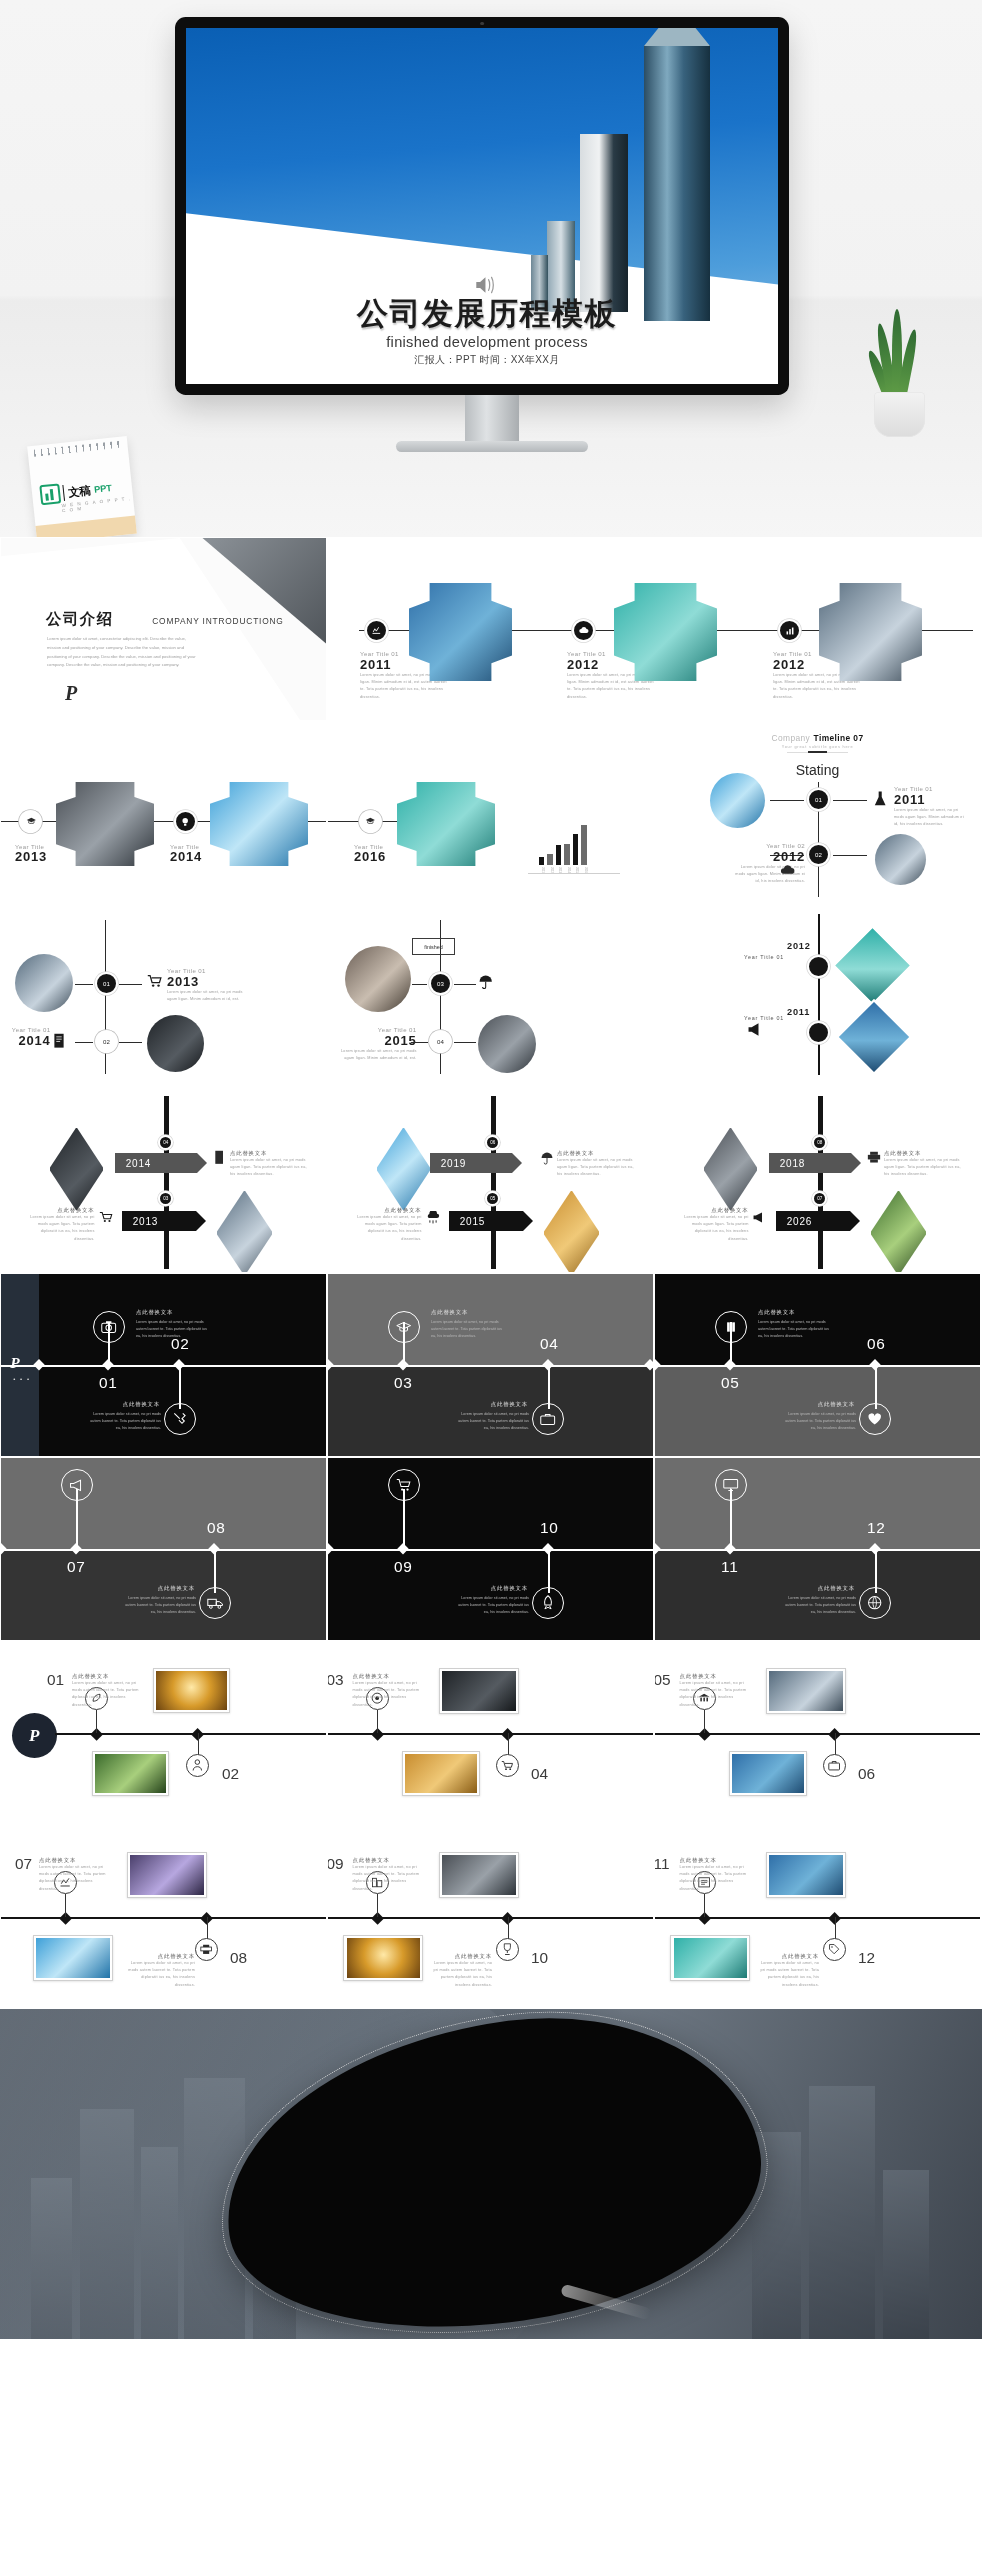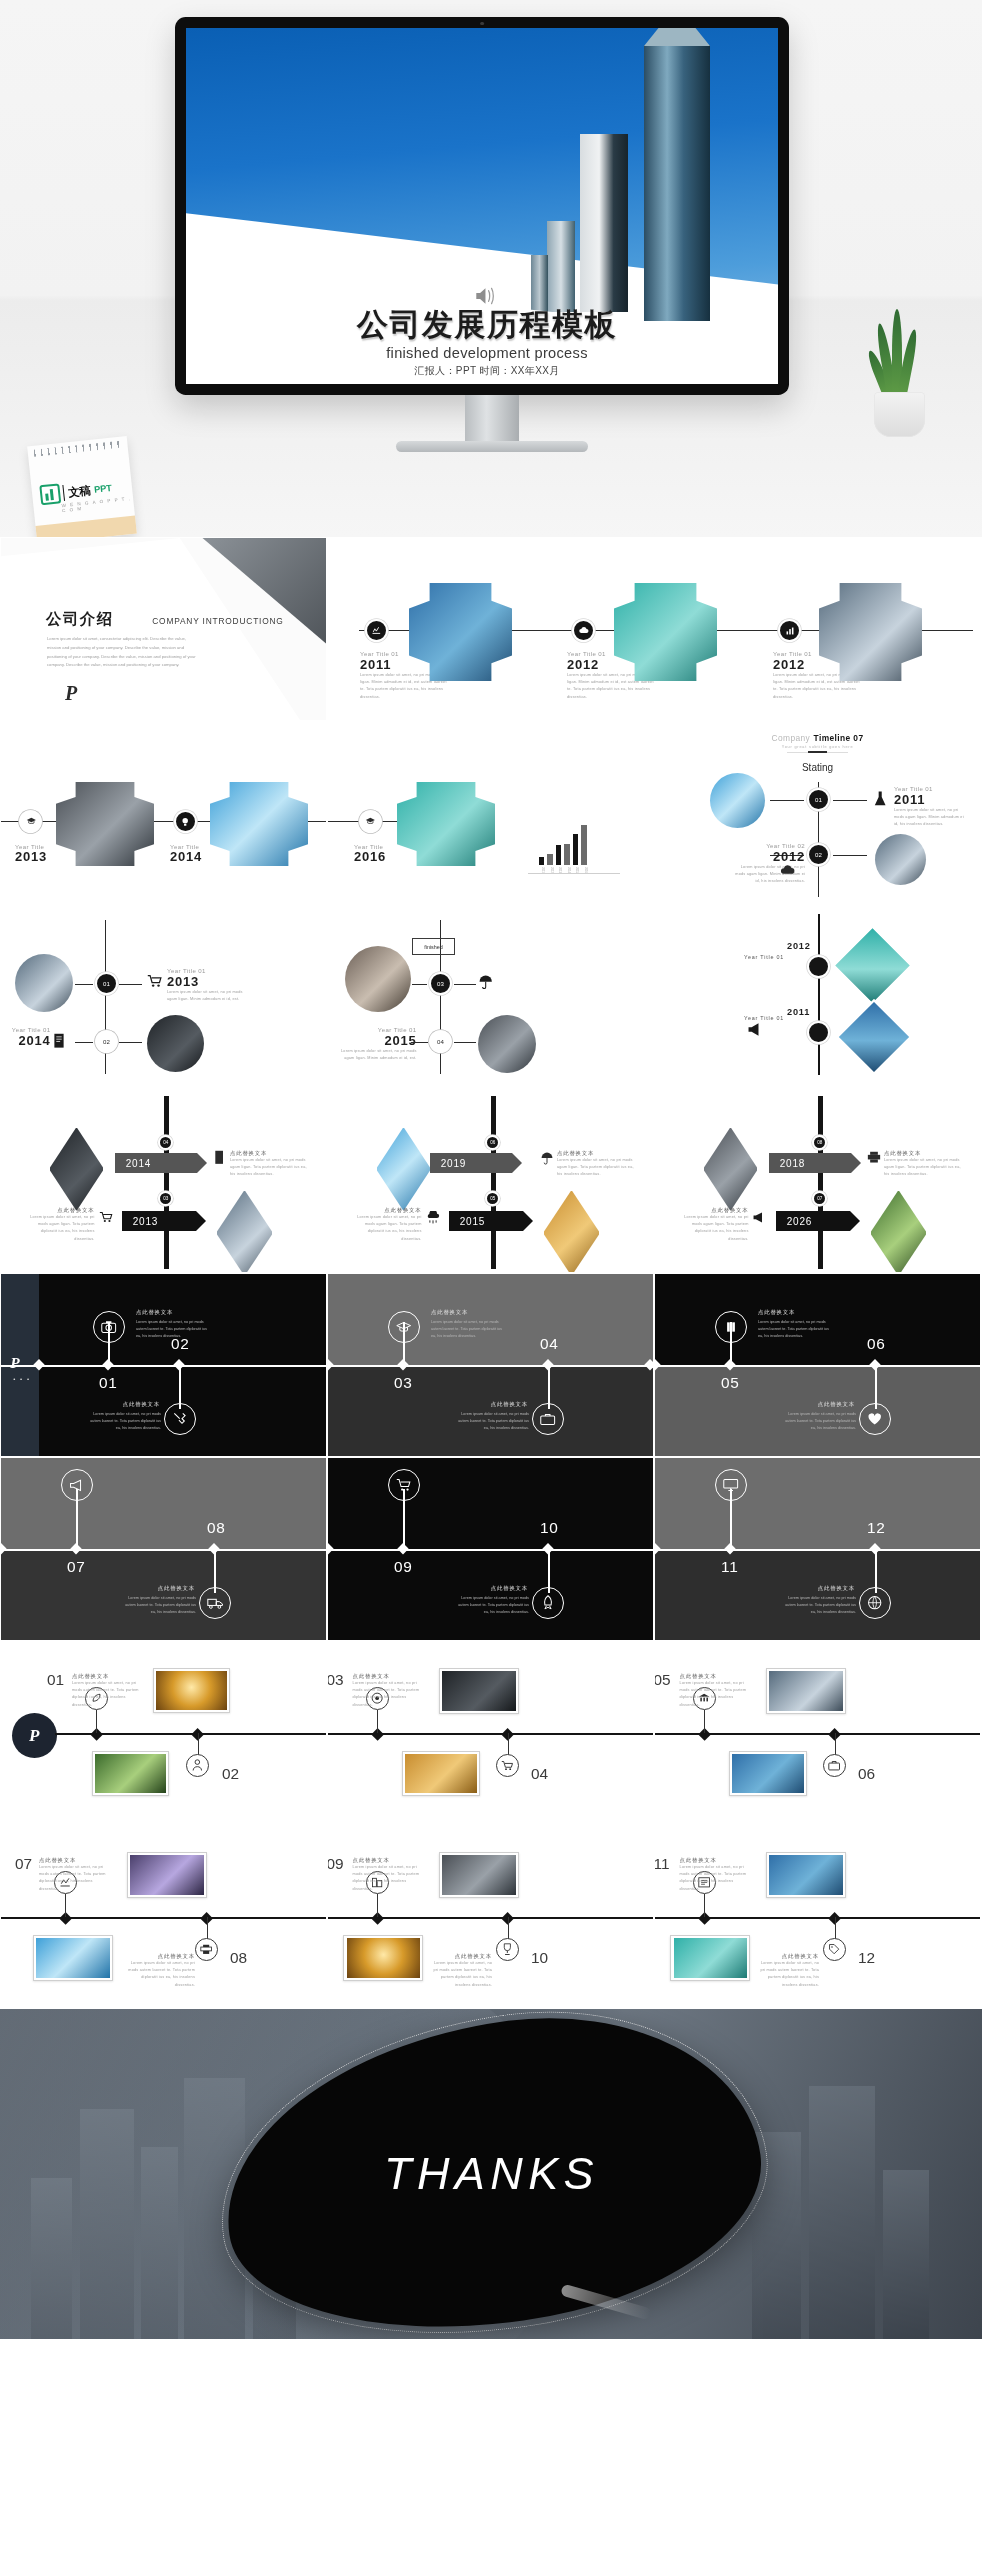--- a/index.html
+++ b/index.html
@@ -53,21 +53,21 @@
   .t3 { right: 203px; top: 193px; width: 28px; height: 91px;
         background: linear-gradient(90deg,#8fa6b3,#d6dfe4 50%,#40606f); }
   .t4 { right: 230px; top: 227px; width: 17px; height: 57px;
         background: linear-gradient(90deg,#6d8795,#bcc9d0 50%,#32505d); }
   .ground {
     position: absolute; left: 0; bottom: 0; width: 100%; height: 52%;
     background: #fff;
     clip-path: polygon(0 40%, 100% 74%, 100% 100%, 0 100%);
   }
   .hero-text {
-    position: absolute; left: 0; right: 0; bottom: 6px;
+    position: absolute; left: 0; right: 0; bottom: 17px;
     text-align: center;
     padding-left: 10px;
   }
   .speaker-icon {
     display:block; margin: 0 auto 1.5px auto; width: 26px; height: 20px;
   }
   .hero-title {
     font-size: 31px; font-weight: bold; letter-spacing: 1.5px;
     color: #1c1c1c; line-height: 1.15;
     text-shadow: 0.8px 1.5px 1.5px rgba(0,0,0,.22);
@@ -270,21 +270,21 @@
   .chart-xlab { position:absolute; bottom:1.5px; left:10.7px; display:flex; gap:3.1px; }
   .chart-xlab i { display:block; width:5.4px; font-size:2.7px; color:#b0b0b0; text-align:center; font-style:normal; writing-mode: vertical-rl; }
 
   
   .t04-title { position:absolute; left:50%; transform:translateX(-50%); top:7.7px; text-align:center; }
   .t04-title .a { font-size:8.4px; color:#b9b9b9; letter-spacing:0.4px; }
   .t04-title .b { font-size:8.4px; color:#151515; font-weight:bold; letter-spacing:0.4px; }
   .t04-sub { font-size:3.8px; color:#b0b0b0; letter-spacing:0.8px; margin-top:1.5px; }
   .t04-rule { width:61px; height:0.8px; background:#ddd; margin:3.1px auto 0; position:relative; }
   .t04-rule::after { content:''; position:absolute; left:21.5px; top:-0.8px; width:18.4px; height:1.5px; background:#2b2b2b; }
-  .stating { position:absolute; left:50%; transform:translateX(-50%); top:40px; font-size:10px; color:#2b2b2b; }
+  .stating { position:absolute; left:50%; transform:translateX(-50%); top:40px; font-size:14px; color:#2b2b2b; }
   .circ-img { position:absolute; border-radius:50%; }
 
   
   .thanks {
     width:983px; height:330px; position:relative; overflow:hidden;
     background: linear-gradient(115deg,#4a525c 0%,#5b6570 35%,#6e7883 55%,#3d444d 100%);
   }
   .thanks-city { position:absolute; inset:0; opacity:.38; }
   .thanks-city span { position:absolute; bottom:0; background: linear-gradient(180deg,#7b8590,#303740); }
   .thanks-swoop {
@@ -1102,18 +1102,17 @@
       <span style="left:141px; width:37px; height:192px;"></span>
       <span style="left:184px; width:61px; height:261px;"></span>
       <span style="left:253px; width:43px; height:177px;"></span>
       <span style="left:752px; width:49px; height:207px;"></span>
       <span style="left:809px; width:66px; height:253px;"></span>
       <span style="left:883px; width:46px; height:169px;"></span>
     </div>
     <div class="thanks-swoop"></div>
     <div class="thanks-dots"></div>
     <div class="thanks-blob"></div>
-    <div class="thanks-text">THANKS</div>
     <div class="thanks-tail"></div>
   </div>
 
 </div>
 
 
 </body></html>

